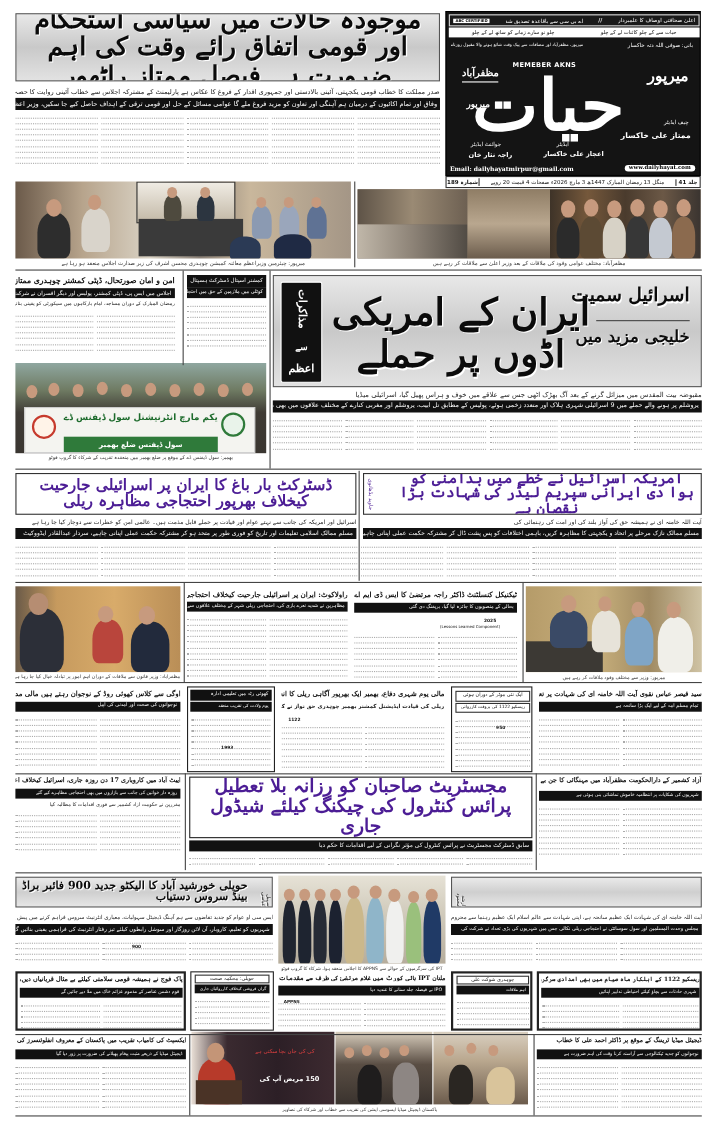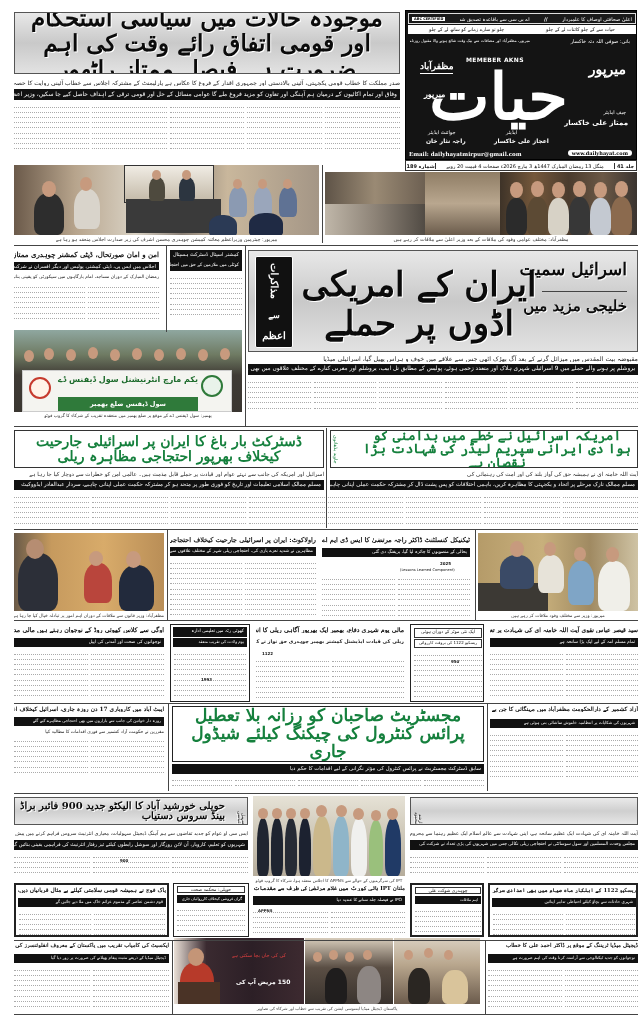--- a/index.html
+++ b/index.html
@@ -12,21 +12,21 @@
     border: 1px solid #555;
     display: flex; align-items: center; justify-content: center;
     overflow: hidden; direction: rtl;
     font-family: "DejaVu Serif", serif; font-weight: bold; color: #0b0b0b;
     text-shadow: 1px 1px 0 #fff;
     line-height: 1;
   }
   .plain-hl {
     background: #fff; border: 1px solid #333;
     display: flex; align-items: center; justify-content: flex-start;
-    direction: rtl; font-family: "DejaVu Serif", serif; font-weight: bold; color: #15803d;
+    direction: rtl; font-family: "DejaVu Serif", serif; font-weight: bold; color: #4c1d95;
     overflow: hidden; line-height: 1.05;
   }
   .subline { font-size: 6.5px; direction: rtl; white-space: nowrap; overflow: hidden; color: #222; font-family: "DejaVu Sans", sans-serif; }
   .strap {
     background: #111; color: #fff; font-size: 6.5px; direction: rtl; white-space: nowrap; overflow: hidden;
     padding: 1px 3px; font-family: "DejaVu Sans", sans-serif;
   }
   .cols { display: flex; flex-direction: row-reverse; gap: 3px; overflow: hidden; }
   .col { flex: 1; font-size: 3.6px; line-height: 4.6px; color: #333; direction: rtl; text-align: justify; overflow: hidden; }
   .col .l { height: 4.6px; border-bottom: 1px dotted #888; margin-bottom: 0.6px; opacity: 0.7; }

